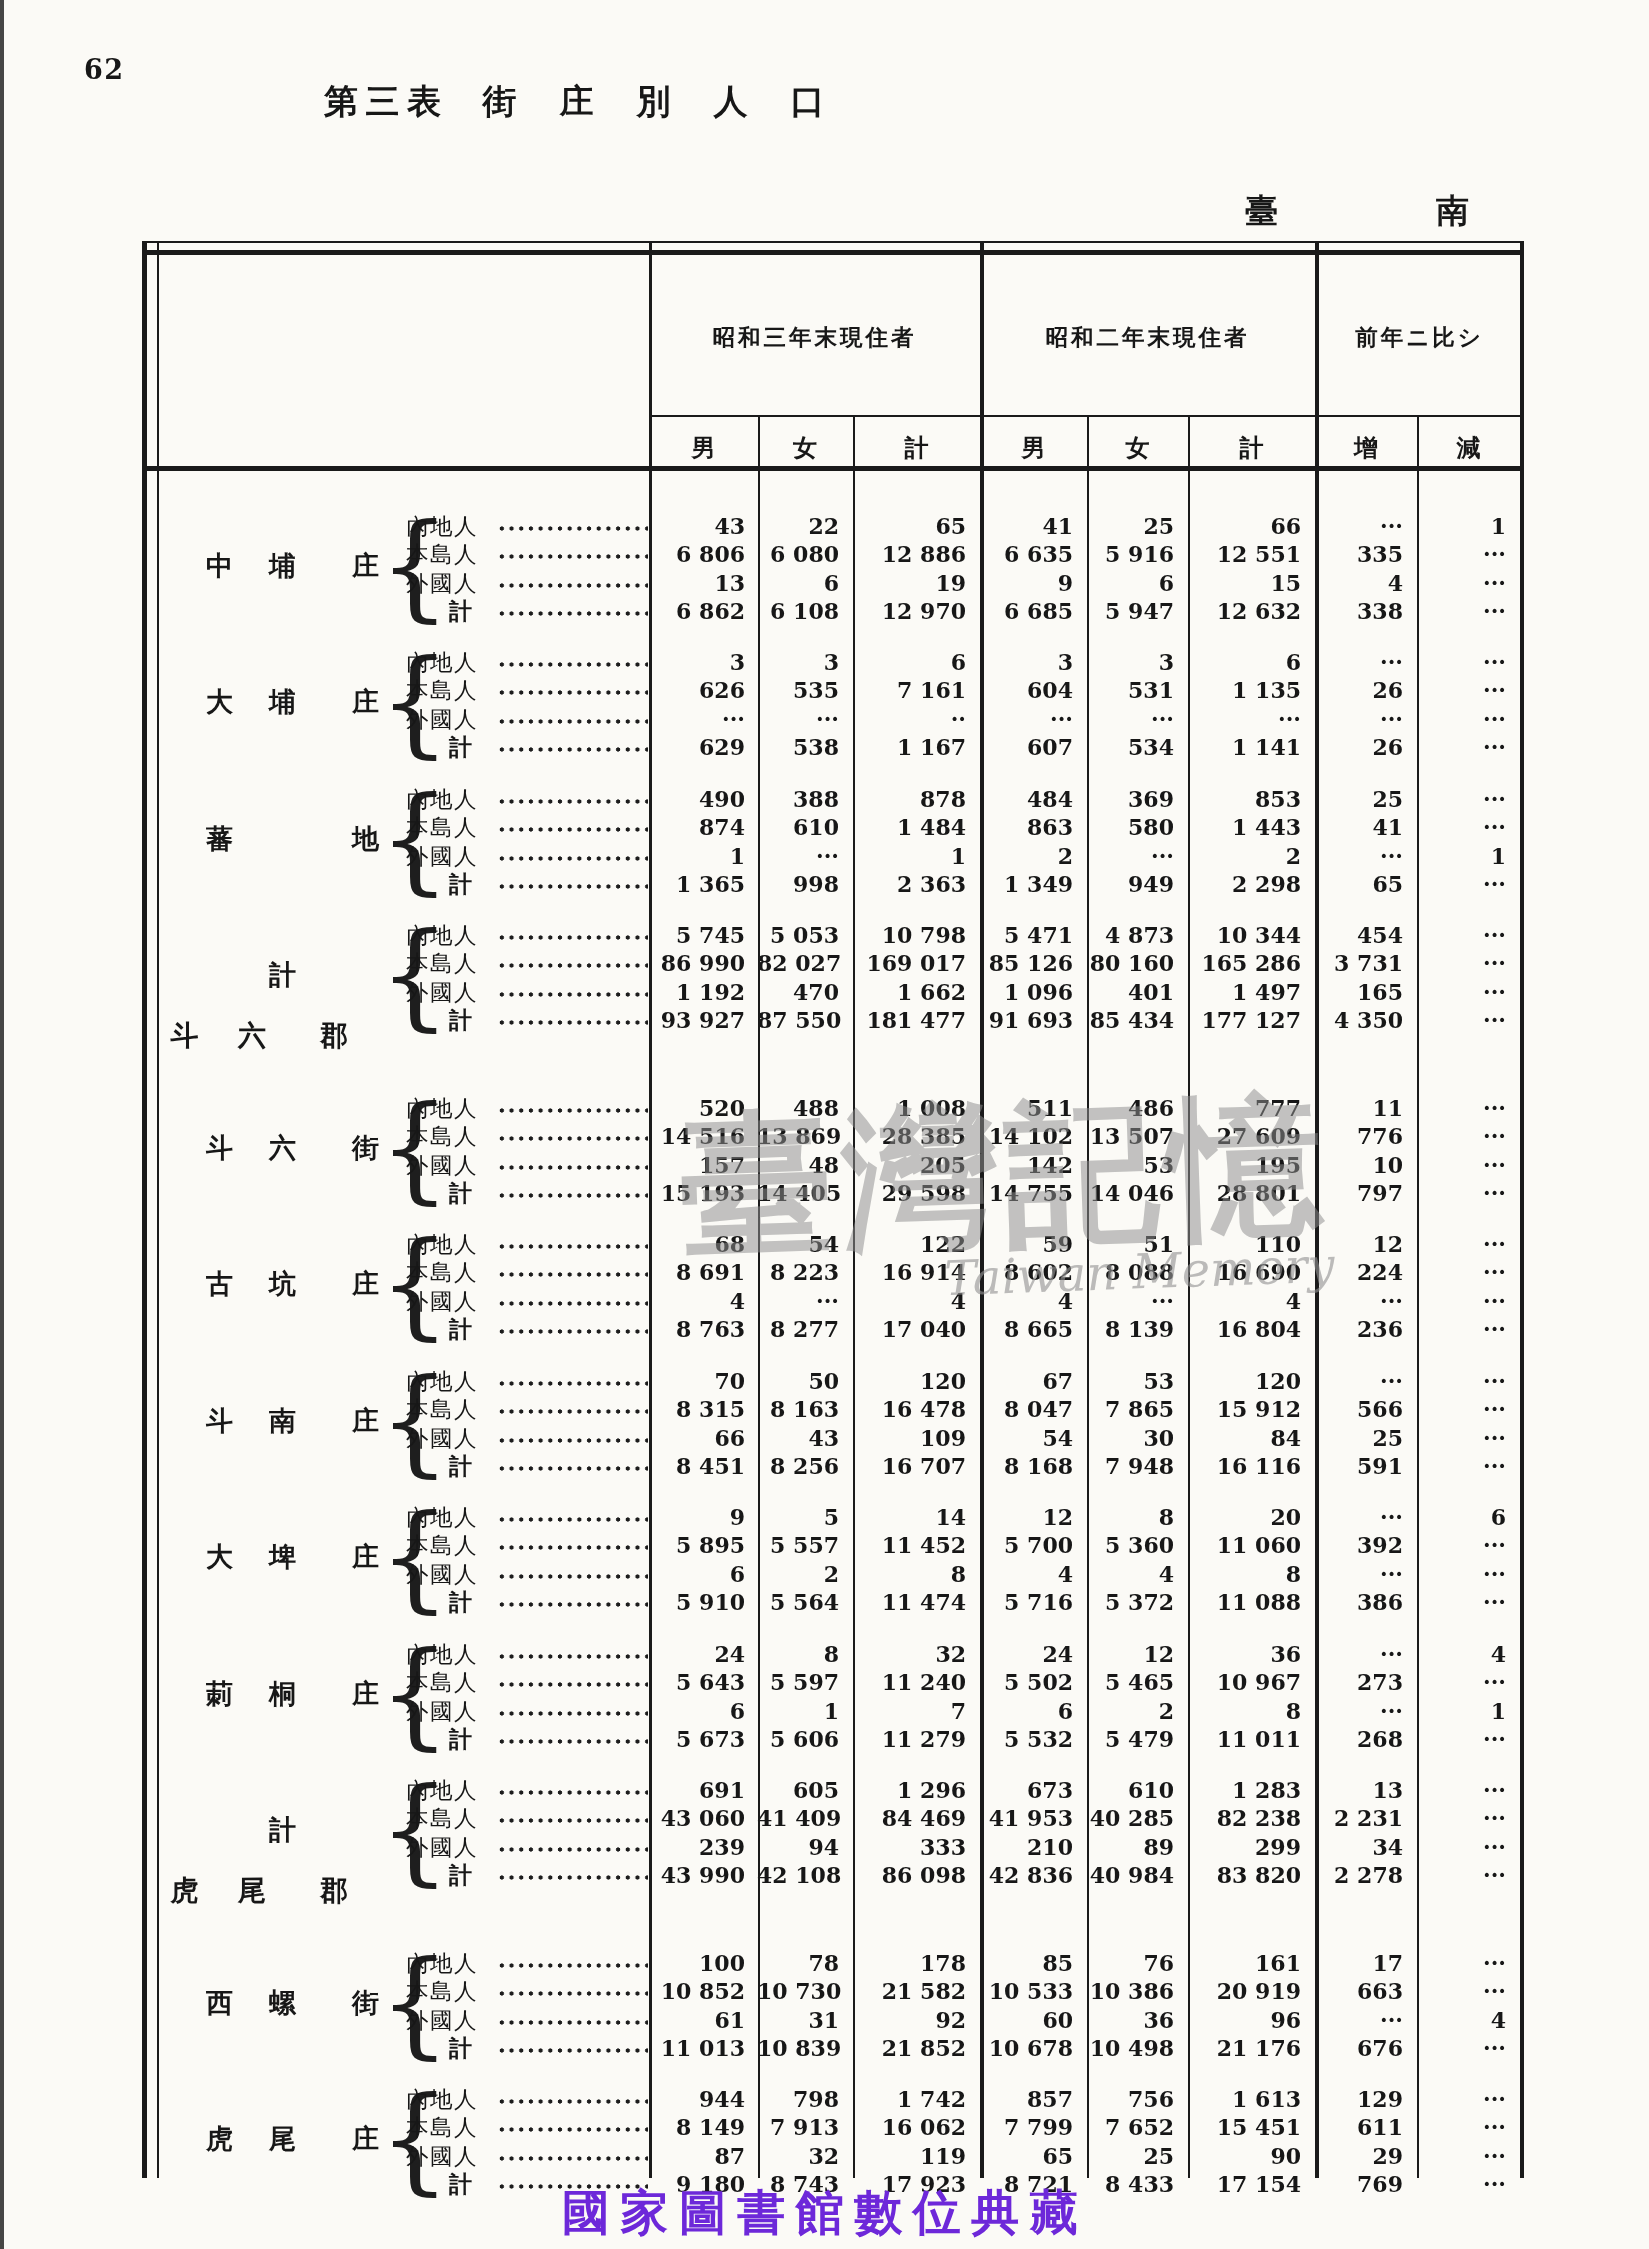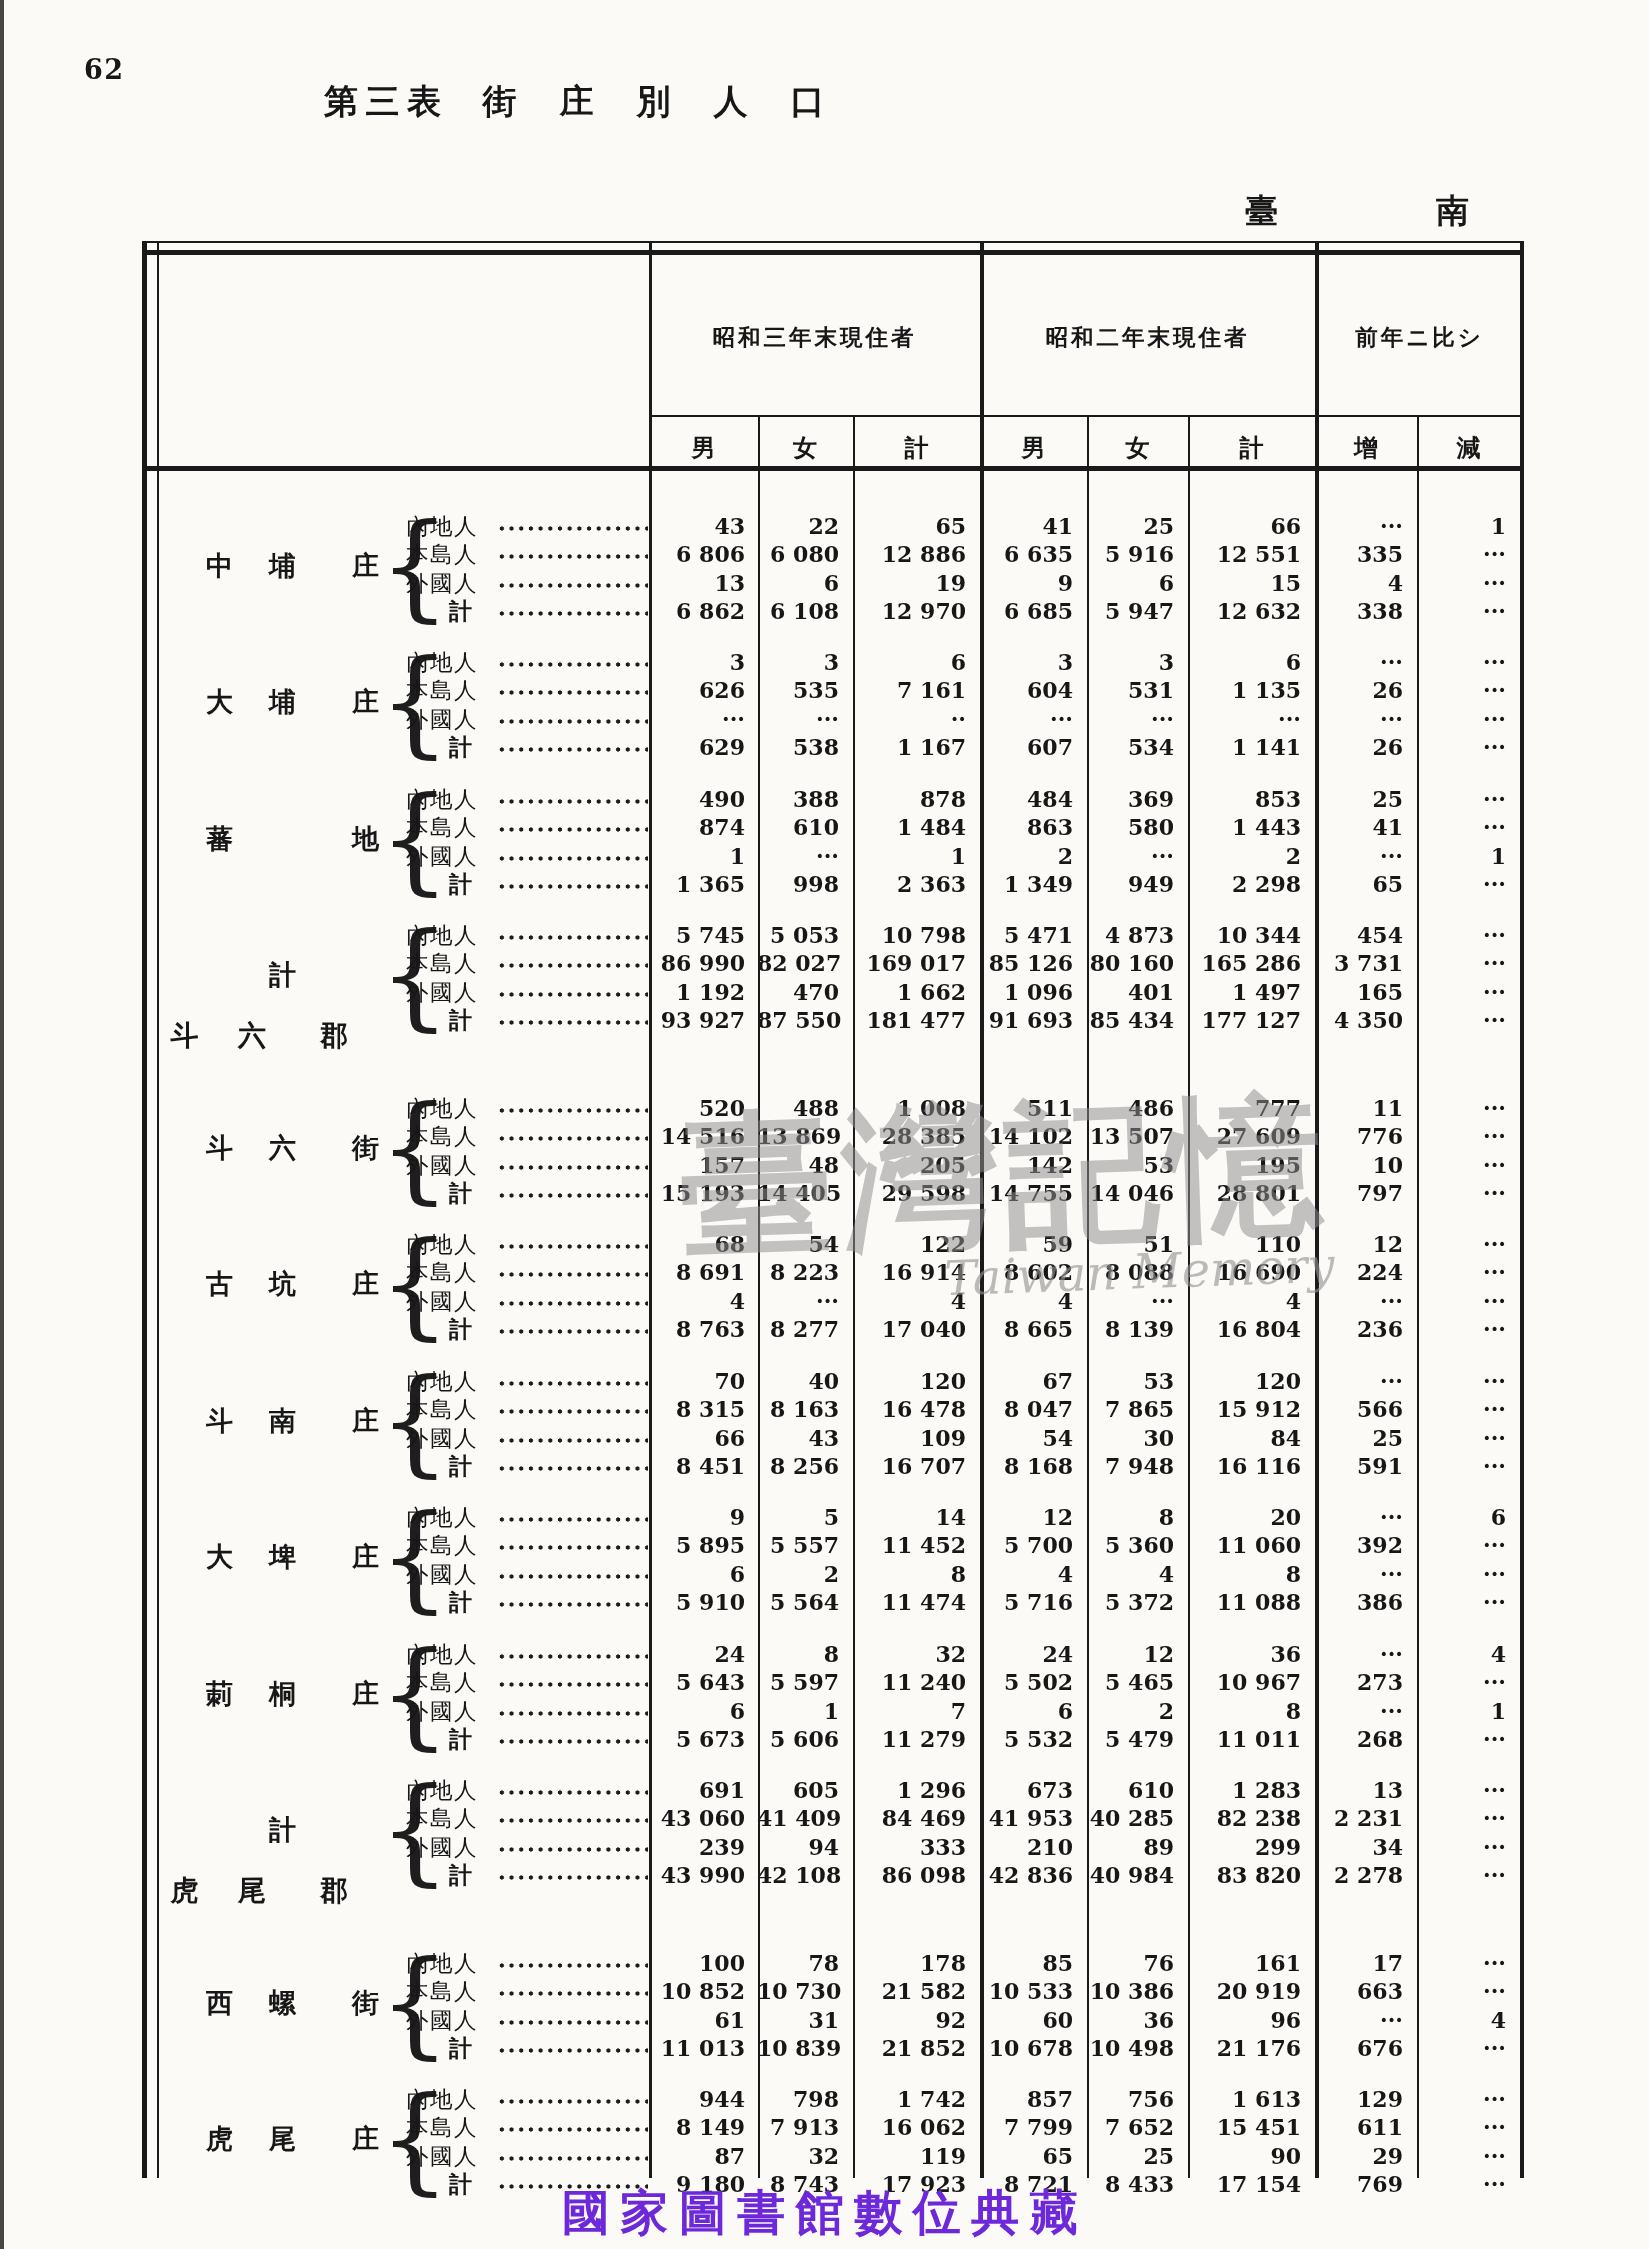--- a/index.html
+++ b/index.html
@@ -391,21 +391,21 @@
       </div>
       <div class="block" style="top: 855px;">
         <div class="name-char" style="left: 64px;">斗</div>
         <div class="name-char" style="left: 127px;">南</div>
         <div class="name-char" style="left: 210px;">庄</div>
         <div class="brace">{</div>
         <div class="racerow r0" style="top: 42px;">
           <div class="race-label">內地人</div>
           <div class="dots"></div>
           <div class="num" style="width: 109px;">70</div>
-          <div class="num" style="width: 94px;">40</div>
+          <div class="num" style="width: 94px;">50</div>
           <div class="num" style="width: 127px;">120</div>
           <div class="num" style="width: 107px;">67</div>
           <div class="num" style="width: 101px;">53</div>
           <div class="num" style="width: 127px;">120</div>
           <div class="num" style="width: 102px;">···</div>
           <div class="num" style="width: 103px;">···</div>
         </div>
         <div class="racerow r1" style="top: 70px;">
           <div class="race-label">本島人</div>
           <div class="dots"></div>

